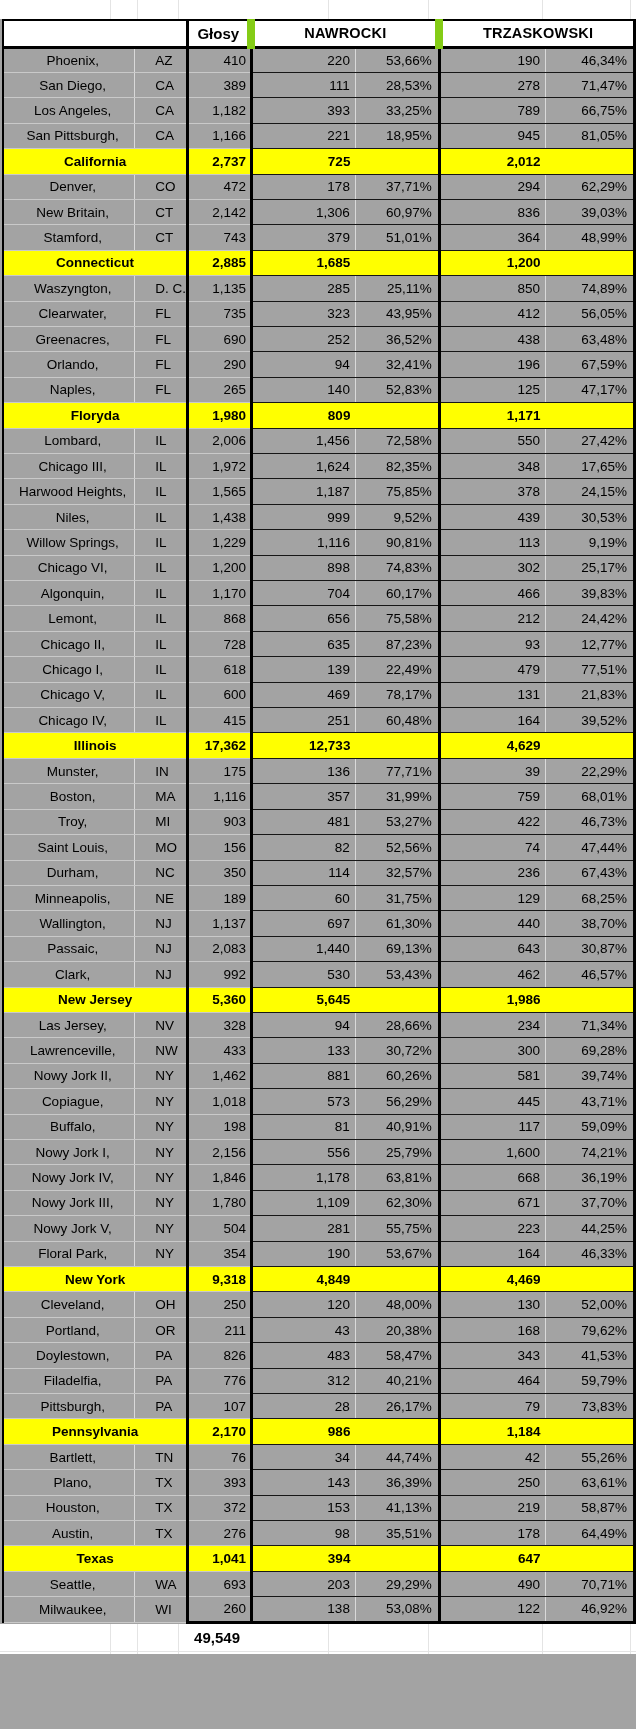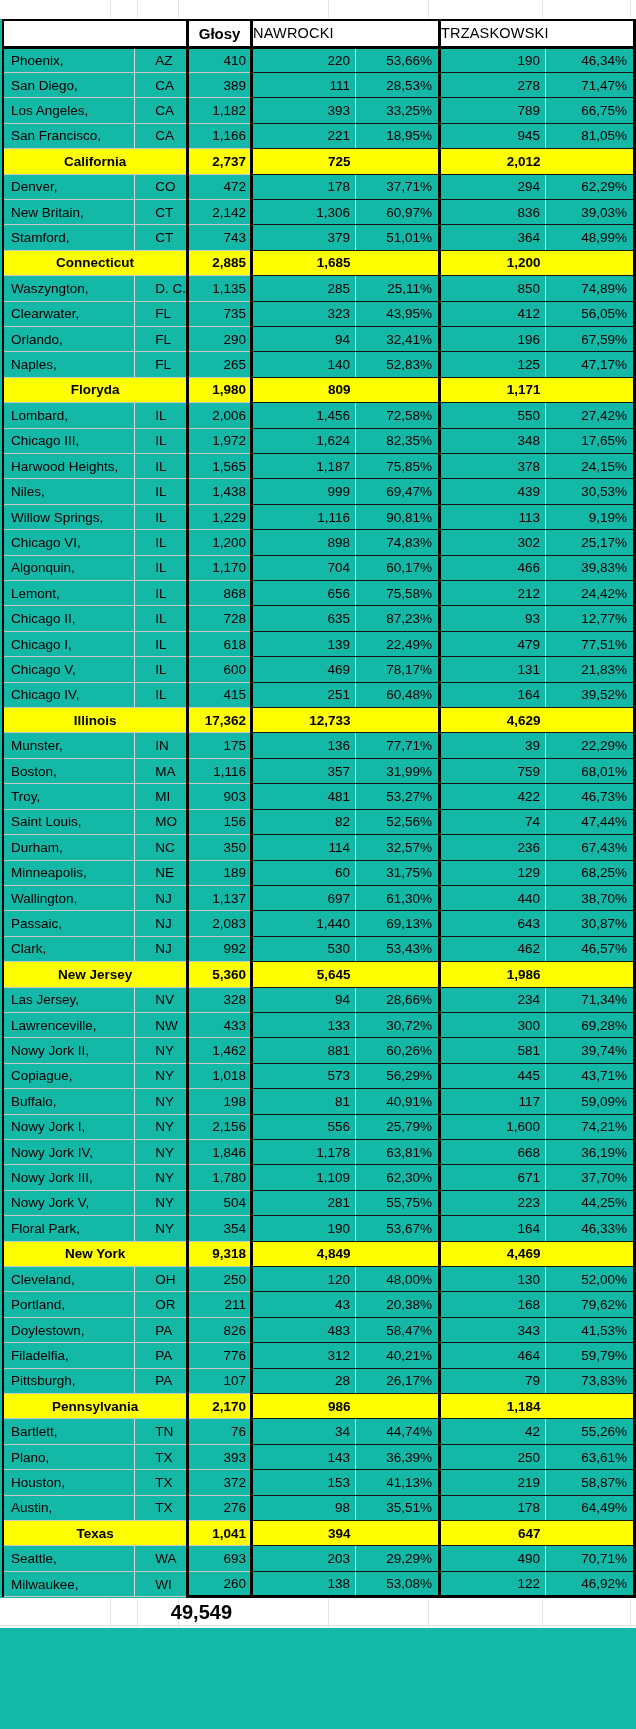--- a/index.html
+++ b/index.html
@@ -1,17 +1,17 @@
 <!DOCTYPE html>
 <html style="--hl: #ffff00;"><head>
 <meta charset="utf-8">
 <style>
   html,body { margin:0; padding:0; background:#ffffff; }
   body { font-family:"Liberation Sans", sans-serif; color:#000; }
-  .sheet { position:relative; width:636px; height:1729px; background:#14b8a6; overflow:hidden; }
+  .sheet { position:relative; width:636px; height:1729px; background:#a3a3a3; overflow:hidden; }
 
   
   .strip { position:relative; width:636px; background:#fff; }
   .strip-top { height:19px; }
   .strip-bottom { height:30px; }
   .gl { position:absolute; top:0; bottom:0; width:1px; background:#e4e4e4; }
   .glh { position:absolute; left:0; right:0; height:1px; background:#e4e4e4; }
 
   table.results { border-collapse:collapse; table-layout:fixed; margin-left:2px; }
   col.c-city { width:133px; } col.c-state { width:31px; } col.c-votes { width:65px; }
@@ -19,44 +19,44 @@
   col.c-tc { width:110px; } col.c-tp { width:91px; }
 
   th, td { padding:0; box-sizing:border-box; white-space:nowrap; overflow:hidden;
            font-size:13.5px; font-weight:400; height:25.42px; vertical-align:middle; }
   thead tr { height:27px; }
 
   thead th { border-top:2px solid #000; border-bottom:3px solid #000; background:#fff; }
   th.h-citystate { border-left:2px solid #000; }
   th.h-votes { border-left:3px solid #000; border-right:3px solid #000;
                font-weight:700; font-size:15px; text-align:center; }
-  th.h-group { border-left:2px solid #84cc16; border-right:3px solid #000;
-               font-weight:400; font-size:14.5px; text-align:left; letter-spacing:.2px; }
-
-  td.city  { text-align:left; padding-left:7px; border-left:2px solid #000; border-bottom:1px solid #c9c9c9; }
+  th.h-group { border-left:8px solid #84cc16; border-right:3px solid #000;
+               font-weight:700; font-size:14.5px; text-align:center; letter-spacing:.2px; }
+
+  td.city  { text-align:center; padding-left:7px; border-left:2px solid #000; border-bottom:1px solid #c9c9c9; }
   td.state { text-align:left; padding-left:20px; border-left:1px solid #d9d9d9; border-bottom:1px solid #c9c9c9; }
   td.votes { text-align:right; padding-right:4px; border-left:3px solid #000; border-right:3px solid #000;
              border-bottom:1px solid #c9c9c9; }
   td.nc { text-align:right; padding-right:5px; border-left:3px solid #000; border-bottom:1px solid #161616; }
   td.np { text-align:right; padding-right:6px; border-left:1px solid #d9d9d9; border-right:3px solid #000;
           border-bottom:1px solid #161616; }
   td.tc { text-align:right; padding-right:5px; border-left:3px solid #000; border-bottom:1px solid #161616; }
   td.tp { text-align:right; padding-right:6px; border-left:1px solid #d9d9d9; border-right:3px solid #000;
           border-bottom:1px solid #161616; }
 
   tr.summary td { background:var(--hl, #ffff00); font-weight:700; }
   tr.summary td.sumlabel { text-align:center; border-left:2px solid #000; border-bottom:1px solid #c9c9c9; }
   tr.summary td.np, tr.summary td.tp { border-left:none; }
 
   tbody tr:last-child td.votes,
   tbody tr:last-child td.nc, tbody tr:last-child td.np,
   tbody tr:last-child td.tc, tbody tr:last-child td.tp { border-bottom:3px solid #000; }
 
-  .grand-total { position:absolute; left:134px; top:1px; width:98px; text-align:right;
-                 font-weight:700; font-size:20px; line-height:26px; }
+  .grand-total { position:absolute; left:142px; top:1px; width:98px; text-align:right;
+                 font-weight:700; font-size:15px; line-height:26px; }
 </style>
 </head>
 <body>
 
 <div class="sheet">
 
   <div class="strip strip-top">
     <div class="gl" style="left:110px"></div>
     <div class="gl" style="left:137px"></div>
     <div class="gl" style="left:178px"></div>
@@ -109,21 +109,21 @@
     <td class="city">Los Angeles,</td>
     <td class="state">CA</td>
     <td class="votes">1,182</td>
     <td class="nc">393</td>
     <td class="np">33,25%</td>
     <td class="tc">789</td>
     <td class="tp">66,75%</td>
   </tr>
 
   <tr>
-    <td class="city">San Francisco,</td>
+    <td class="city">San Pittsburgh,</td>
     <td class="state">CA</td>
     <td class="votes">1,166</td>
     <td class="nc">221</td>
     <td class="np">18,95%</td>
     <td class="tc">945</td>
     <td class="tp">81,05%</td>
   </tr>
 
   <tr class="summary">
     <td class="sumlabel" colspan="2">California</td>
@@ -186,20 +186,29 @@
   <tr>
     <td class="city">Clearwater,</td>
     <td class="state">FL</td>
     <td class="votes">735</td>
     <td class="nc">323</td>
     <td class="np">43,95%</td>
     <td class="tc">412</td>
     <td class="tp">56,05%</td>
   </tr>
 
+  <tr>
+    <td class="city">Greenacres,</td>
+    <td class="state">FL</td>
+    <td class="votes">690</td>
+    <td class="nc">252</td>
+    <td class="np">36,52%</td>
+    <td class="tc">438</td>
+    <td class="tp">63,48%</td>
+  </tr>
 
   <tr>
     <td class="city">Orlando,</td>
     <td class="state">FL</td>
     <td class="votes">290</td>
     <td class="nc">94</td>
     <td class="np">32,41%</td>
     <td class="tc">196</td>
     <td class="tp">67,59%</td>
   </tr>
@@ -253,21 +262,21 @@
     <td class="np">75,85%</td>
     <td class="tc">378</td>
     <td class="tp">24,15%</td>
   </tr>
 
   <tr>
     <td class="city">Niles,</td>
     <td class="state">IL</td>
     <td class="votes">1,438</td>
     <td class="nc">999</td>
-    <td class="np">69,47%</td>
+    <td class="np">9,52%</td>
     <td class="tc">439</td>
     <td class="tp">30,53%</td>
   </tr>
 
   <tr>
     <td class="city">Willow Springs,</td>
     <td class="state">IL</td>
     <td class="votes">1,229</td>
     <td class="nc">1,116</td>
     <td class="np">90,81%</td>

